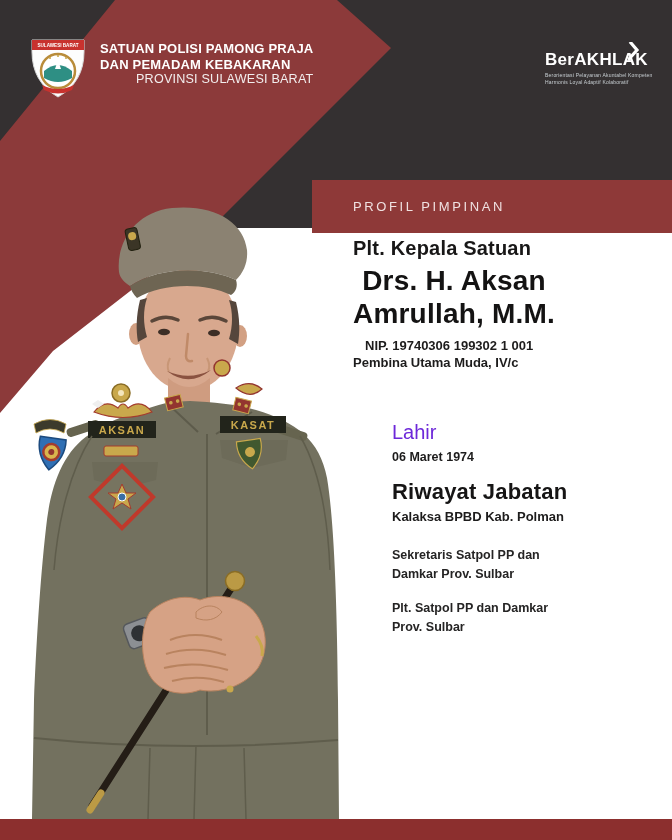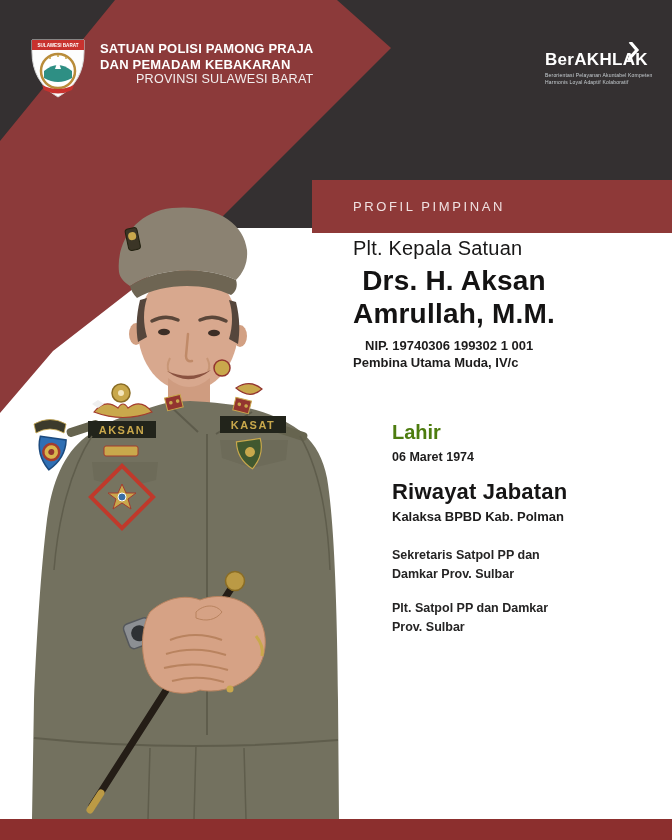--- a/index.html
+++ b/index.html
@@ -17,25 +17,25 @@
   .org-block{left:100px;top:41px;color:var(--white-ink);}
   .org-line{font-size:13px;line-height:15.5px;font-weight:700;letter-spacing:.2px;}
   .org-line.light{font-weight:400;font-size:12.6px;color:#f2eeee;text-align:right;}
   .berakhlak{left:545px;top:50px;width:130px;color:var(--white-ink);}
   .berakhlak-title{font-size:17px;font-weight:800;letter-spacing:.3px;line-height:20px;}
   .berakhlak-sub{margin-top:2px;font-size:5px;line-height:6.5px;color:#c9d0d4;letter-spacing:.2px;}
   .chev{position:absolute;left:628px;top:42px;}
   
   .profil-label{left:353px;top:199px;font-size:13px;font-weight:500;letter-spacing:2.6px;color:#f0e1e1;}
   
-  .pos-title{left:353px;top:237px;font-size:20px;font-weight:400;color:#181717;letter-spacing:.2px;}
+  .pos-title{left:353px;top:237px;font-size:20px;font-weight:700;color:#181717;letter-spacing:.2px;}
   .big-name{left:353px;top:264px;font-size:28px;line-height:33px;font-weight:800;color:#141313;letter-spacing:.2px;text-align:center;}
   .nip{left:353px;top:338px;font-size:13px;font-weight:700;color:#1d1c1c;margin-left:12px;}
   .rank{left:353px;top:355px;font-size:13px;font-weight:700;color:#1d1c1c;}
-  .lahir-h{left:392px;top:421px;font-size:20px;font-weight:700;color:#4d7c0f;}
+  .lahir-h{left:392px;top:421px;font-size:20px;font-weight:400;color:#6d28d9;}
   .lahir-v{left:392px;top:450px;font-size:12.5px;font-weight:700;color:#1d1c1c;}
   .riwayat-h{left:392px;top:479px;font-size:22px;font-weight:800;color:#161515;letter-spacing:.2px;}
   .career-0{left:392px;top:509px;font-size:13px;font-weight:700;color:#1d1c1c;}
   .career-multi{font-size:12.5px;line-height:19px;font-weight:700;color:#252424;width:195px;}
   .career-1{left:392px;top:546px;}
   .career-2{left:392px;top:599px;}
 </style>
 </head>
 <body>
 

